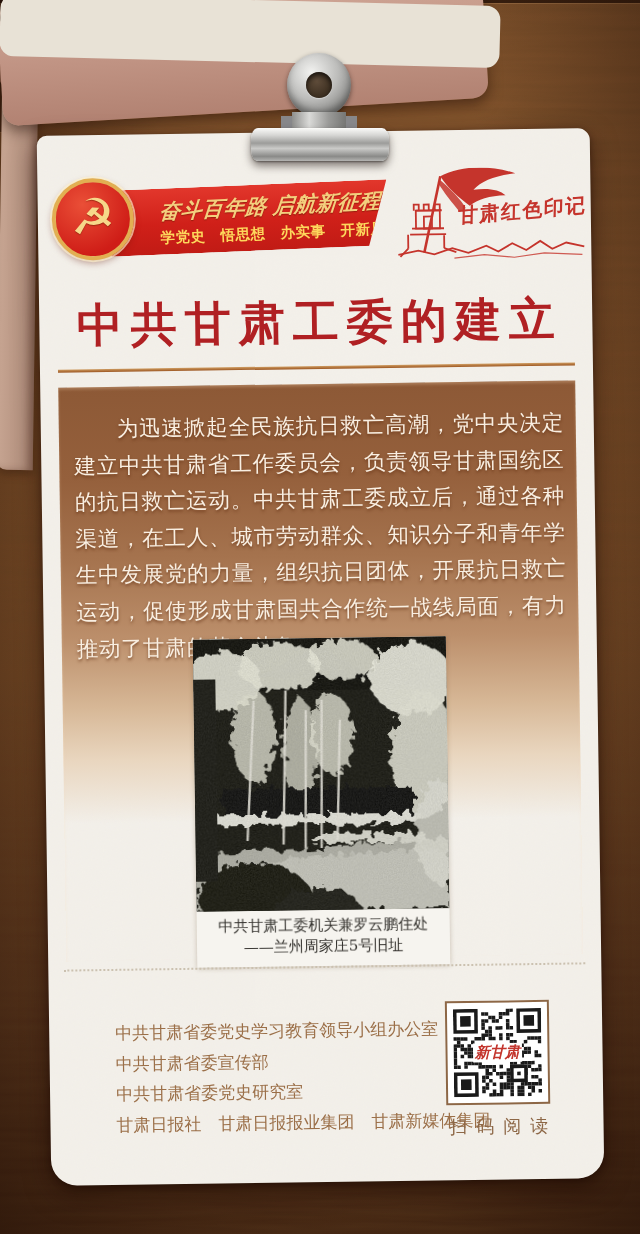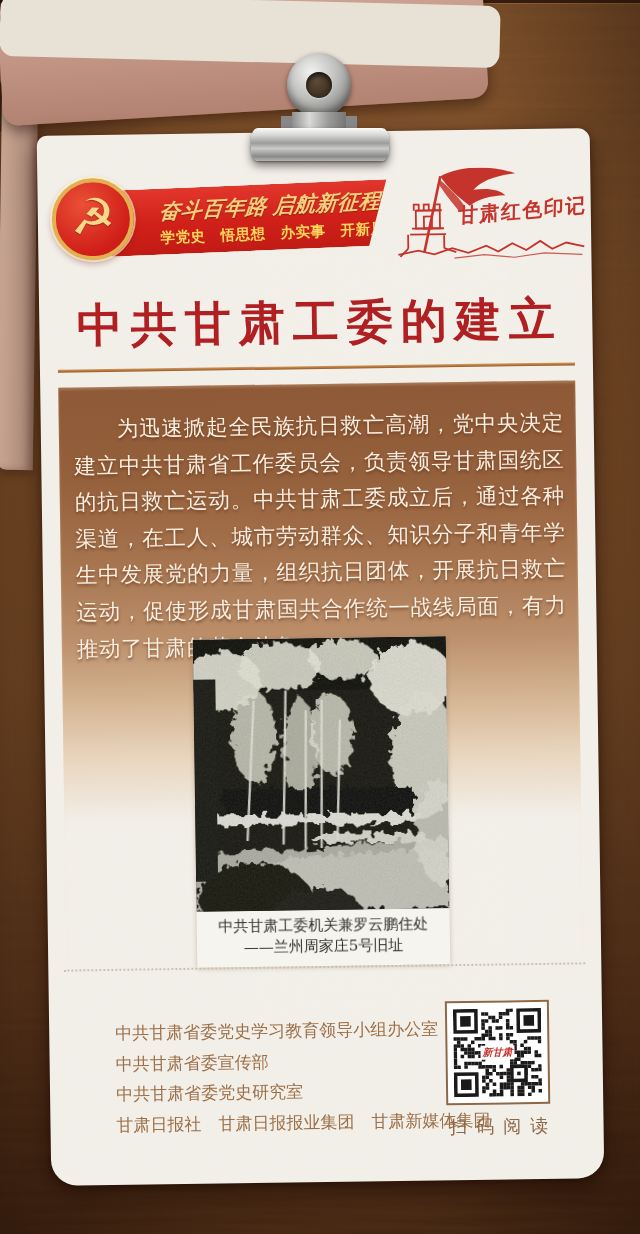--- a/index.html
+++ b/index.html
@@ -96,21 +96,21 @@
     border-top:2px dotted #cbc1b0; }
 
   
   .footer-orgs { position:absolute; left:66px; top:884px; font-size:17px;
     line-height:30.5px; color:#9b6f48; }
   .qr-wrap { position:absolute; left:388px; top:871px; width:120px; text-align:center; }
   .qr-box { position:relative; width:104px; height:104px; margin:0 auto; background:#fff;
     border:2px solid #8d6746; padding:6px; }
   .qr-box svg { display:block; }
   .qr-logo { position:absolute; left:50%; top:50%; transform:translate(-50%,-50%);
-    background:#fff; padding:0 2px; color:#c3342c; font-size:10px; font-weight:bold;
+    background:#fff; padding:0 2px; color:#c3342c; font-size:15px; font-weight:bold;
     font-style:italic; font-family:"DejaVu Serif","Liberation Serif",serif; white-space:nowrap; }
   .qr-label { margin-top:10px; font-size:18px; color:#8d6746;
     letter-spacing:9px; text-indent:9px; white-space:nowrap; }
 
   
   .clip { position:absolute; z-index:20; }
   .clip-ring { left:287px; top:53px; width:64px; height:64px; border-radius:50%;
     background:radial-gradient(circle at 38% 30%, #f2f2f0, #bcbcba 45%, #8f8f8d 72%, #6e6e6c 100%);
     box-shadow:inset 0 -5px 7px rgba(0,0,0,.35), 0 2px 5px rgba(0,0,0,.45); }
   .clip-hole { position:absolute; left:19px; top:19px; width:26px; height:26px; border-radius:50%;

